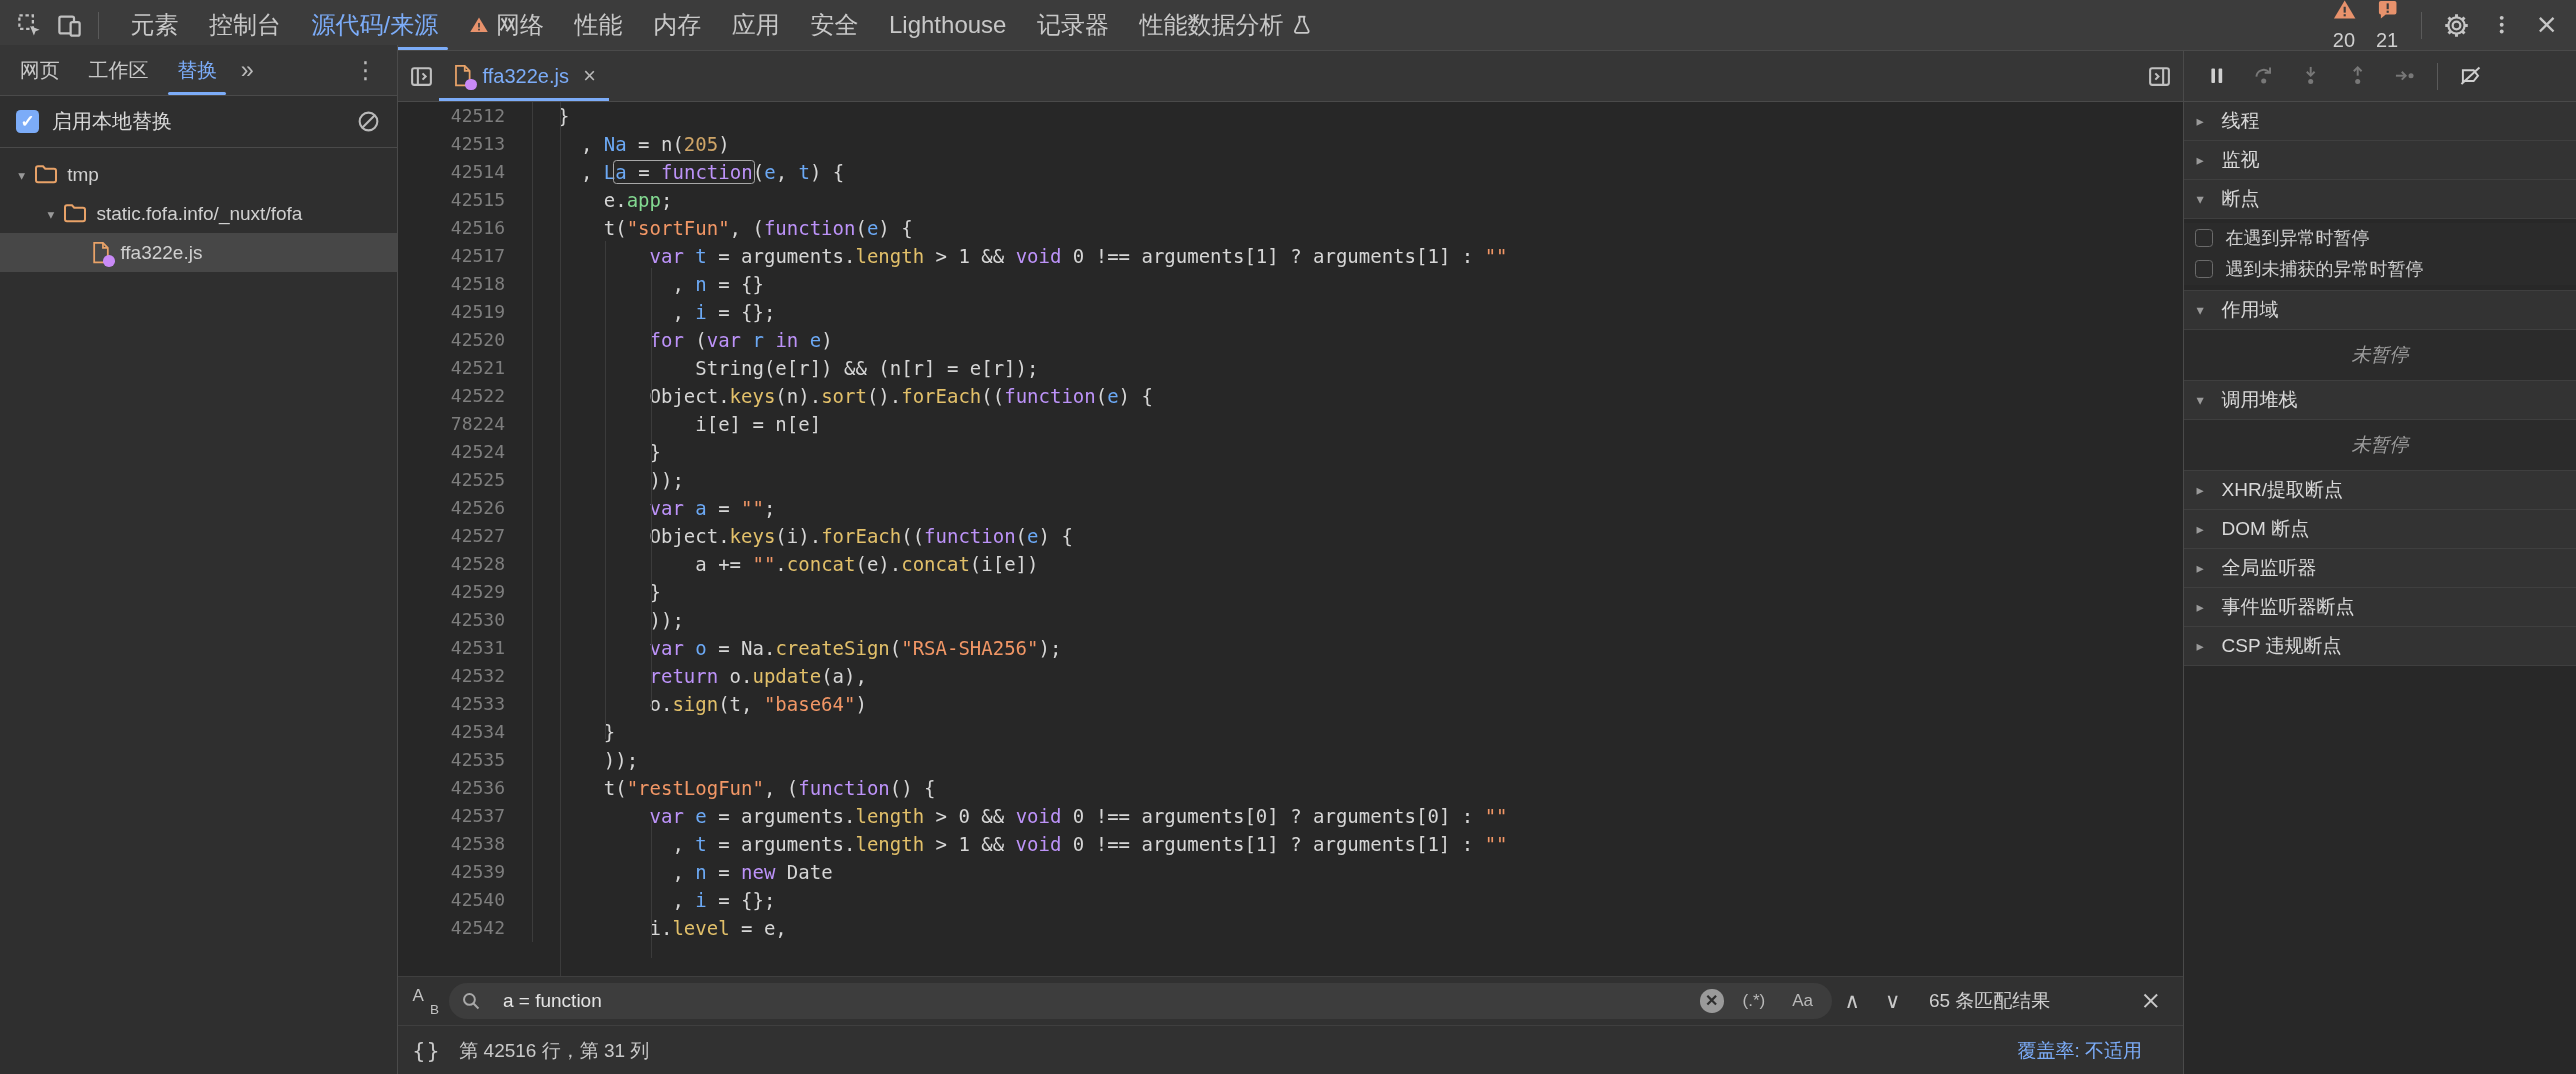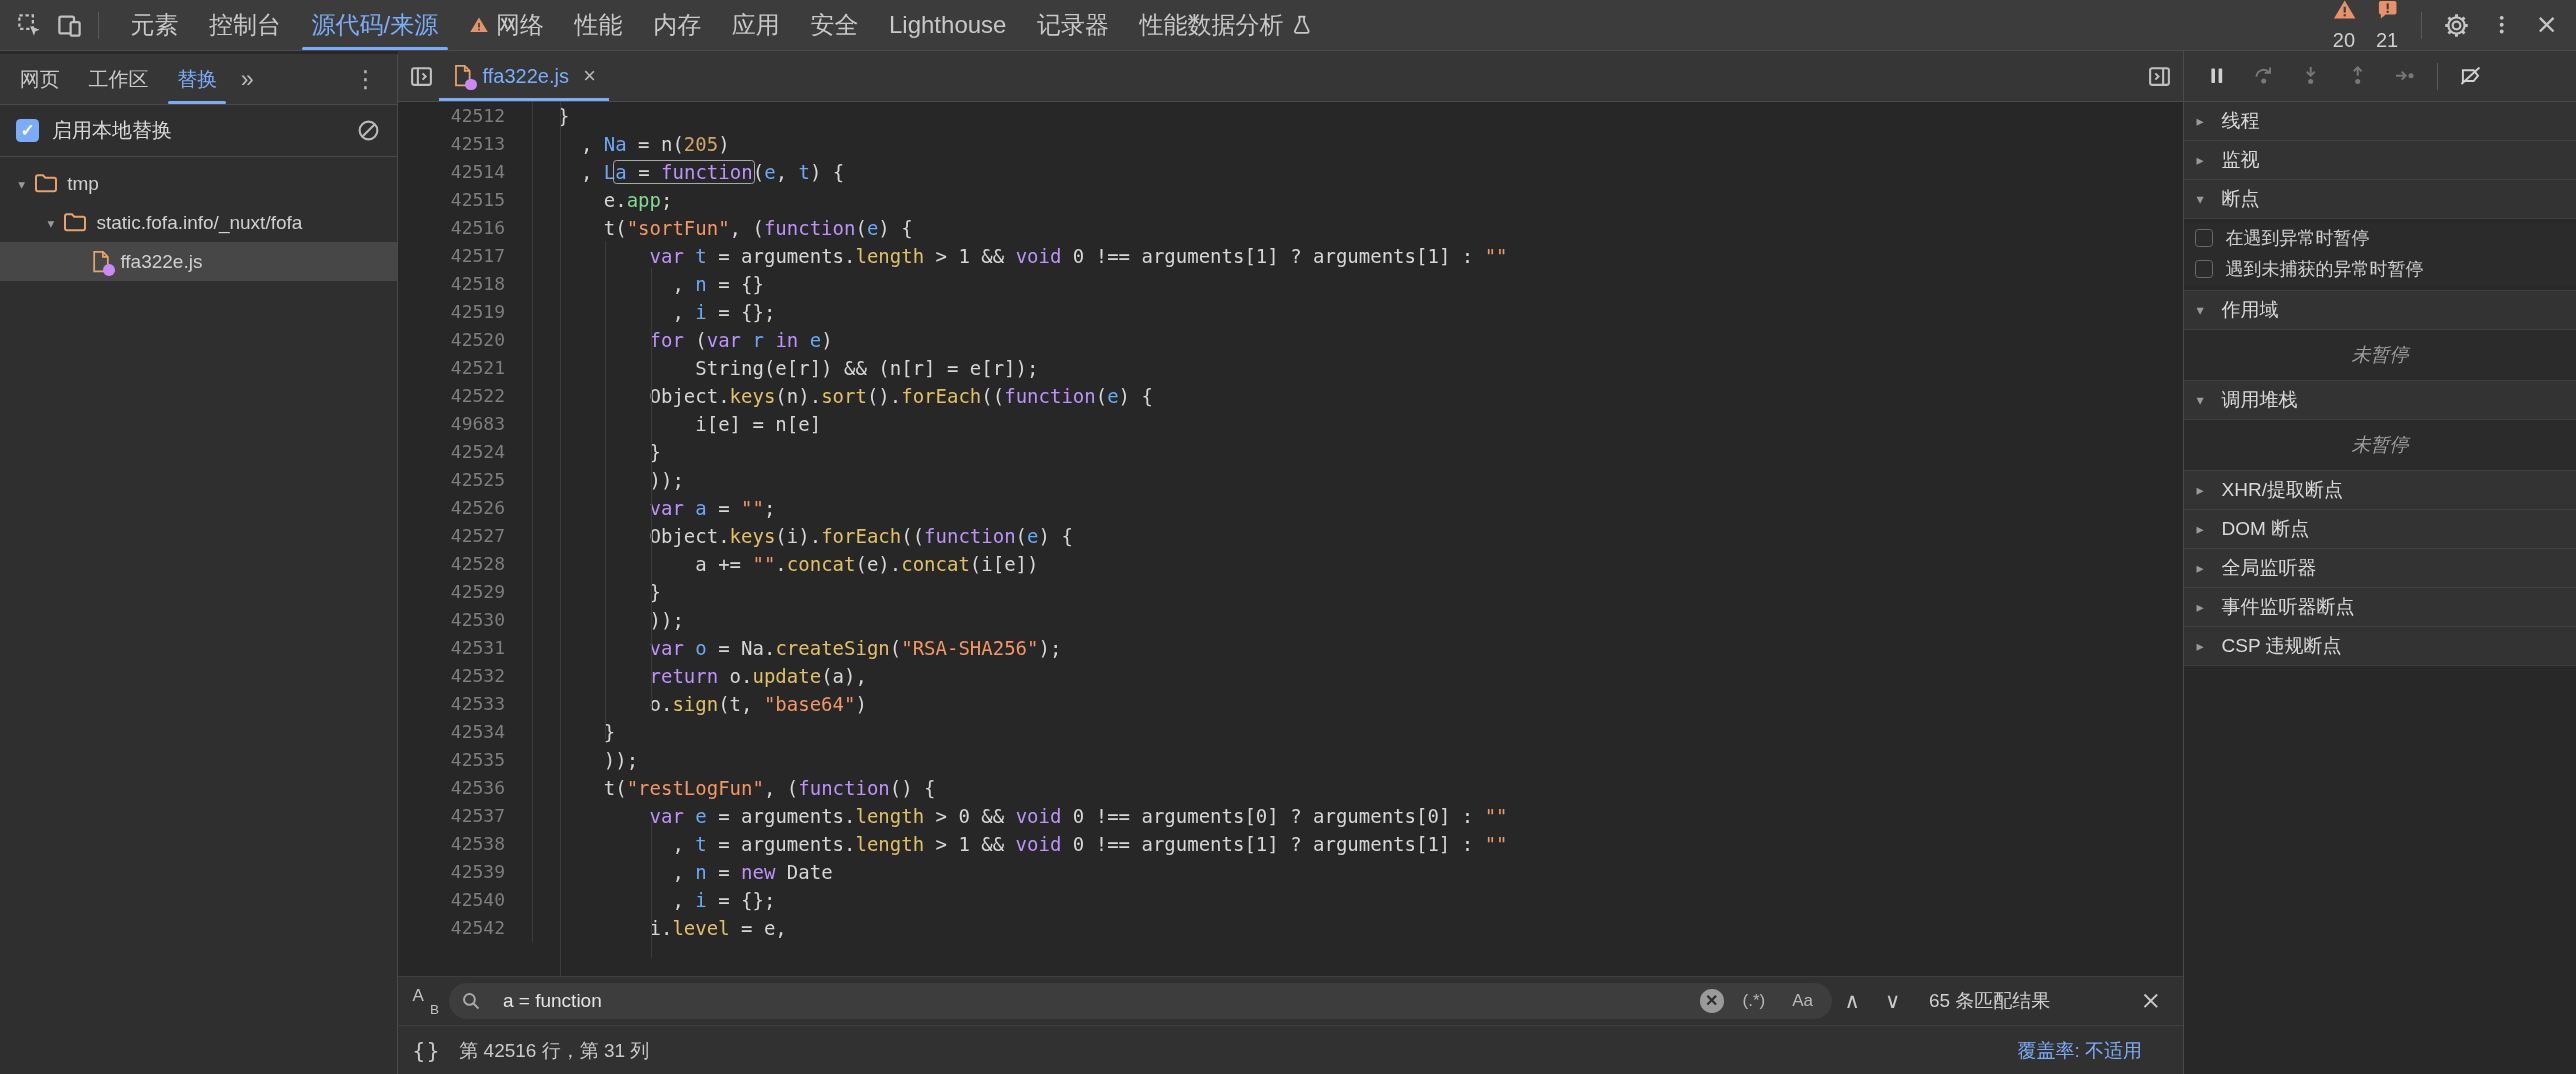--- a/index.html
+++ b/index.html
@@ -24,21 +24,21 @@
     border-bottom:0.9px solid var(--border);display:flex;align-items:center;padding:0 9px;}
   .topbar .icon-btn{width:40px;height:40px;display:flex;align-items:center;justify-content:center;border-radius:3.6px;flex:0 0 auto;}
   .vdiv{width:0.9px;height:27px;background:#5a5a5a;margin:0 9px;flex:0 0 auto;}
   .toptabs{display:flex;align-items:stretch;height:50px;margin-left:7.2px;}
   .toptab{position:relative;display:flex;align-items:center;gap:7.2px;padding:0 15.3px;font-size:24px;color:#c8c8c8;cursor:default;white-space:nowrap;}
   .toptab.active{color:var(--accent);}
   .toptab.active::after{content:"";position:absolute;left:5.4px;right:5.4px;bottom:0;height:2.7px;background:var(--accent);border-radius:1.8px;}
   .topbar-right{margin-left:auto;display:flex;align-items:center;gap:5.4px;}
   .badge{display:flex;align-items:flex-start;gap:7.2px;font-size:20px;color:#cfcfcf;padding:0 7.2px;flex-direction:column;}
   
-  .sidebar{position:absolute;left:0;top:54px;width:398px;bottom:0;background:var(--bg-side);border-right:0.9px solid var(--border);}
+  .sidebar{position:absolute;left:0;top:45px;width:398px;bottom:0;background:var(--bg-side);border-right:0.9px solid var(--border);}
   .side-tabs{height:51px;background:var(--bg-strip);border-bottom:0.9px solid var(--border);display:flex;align-items:stretch;padding:0 5.4px;}
   .side-tab{position:relative;display:flex;align-items:center;padding:0 14.4px;font-size:20px;color:#c8c8c8;}
   .side-tab.active{color:var(--accent);}
   .side-tab.active::after{content:"";position:absolute;left:5.4px;right:5.4px;bottom:0;height:2.7px;background:var(--accent);border-radius:1.8px;}
   .side-more{display:flex;align-items:center;font-size:23.4px;color:#b9b9b9;padding:0 9px;}
   .side-kebab{margin-left:auto;display:flex;align-items:center;font-size:23.4px;color:#b9b9b9;padding:0 14.4px;}
   .override-row{height:52px;display:flex;align-items:center;border-bottom:0.9px solid var(--border);padding:0 16px;}
   .checkbox{width:23.4px;height:23.4px;border-radius:4.5px;background:var(--accent);display:flex;align-items:center;justify-content:center;color:#fff;font-size:17px;font-weight:bold;flex:0 0 auto;}
   .override-row .lbl{margin-left:12.6px;font-size:20px;color:#d9d9d9;flex:1;}
   .tree{padding-top:7.2px;}
@@ -316,21 +316,21 @@
       <div class="line"><span class="ln">42513</span><span class="lc"><span class="tk-d">  , </span><span class="tk-v">Na</span><span class="tk-d"> = n(</span><span class="tk-n">205</span><span class="tk-d">)</span></span></div>
       <div class="line"><span class="ln">42514</span><span class="lc"><span class="tk-d">  , </span><span class="tk-v">L</span><span class="tk-box"><span class="tk-v">a</span><span class="tk-d"> = </span><span class="tk-k">function</span></span><span class="tk-d">(</span><span class="tk-v">e</span><span class="tk-d">, </span><span class="tk-v">t</span><span class="tk-d">) {</span></span></div>
       <div class="line"><span class="ln">42515</span><span class="lc"><span class="tk-d">    e.</span><span class="tk-g">app</span><span class="tk-d">;</span></span></div>
       <div class="line"><span class="ln">42516</span><span class="lc"><span class="tk-d">    t(</span><span class="tk-s">"sortFun"</span><span class="tk-d">, (</span><span class="tk-k">function</span><span class="tk-d">(</span><span class="tk-v">e</span><span class="tk-d">) {</span></span></div>
       <div class="line"><span class="ln">42517</span><span class="lc"><span class="tk-d">        </span><span class="tk-k">var</span><span class="tk-d"> </span><span class="tk-v">t</span><span class="tk-d"> = arguments.</span><span class="tk-p">length</span><span class="tk-d"> &gt; 1 &amp;&amp; </span><span class="tk-k">void</span><span class="tk-d"> 0 !== arguments[1] ? arguments[1] : </span><span class="tk-s">""</span></span></div>
       <div class="line"><span class="ln">42518</span><span class="lc"><span class="tk-d">          , </span><span class="tk-v">n</span><span class="tk-d"> = {}</span></span></div>
       <div class="line"><span class="ln">42519</span><span class="lc"><span class="tk-d">          , </span><span class="tk-v">i</span><span class="tk-d"> = {};</span></span></div>
       <div class="line"><span class="ln">42520</span><span class="lc"><span class="tk-d">        </span><span class="tk-k">for</span><span class="tk-d"> (</span><span class="tk-k">var</span><span class="tk-d"> </span><span class="tk-v">r</span><span class="tk-d"> </span><span class="tk-k">in</span><span class="tk-d"> </span><span class="tk-v">e</span><span class="tk-d">)</span></span></div>
       <div class="line"><span class="ln">42521</span><span class="lc"><span class="tk-d">            String(e[r]) &amp;&amp; (n[r] = e[r]);</span></span></div>
       <div class="line"><span class="ln">42522</span><span class="lc"><span class="tk-d">        Object.</span><span class="tk-p">keys</span><span class="tk-d">(n).</span><span class="tk-p">sort</span><span class="tk-d">().</span><span class="tk-p">forEach</span><span class="tk-d">((</span><span class="tk-k">function</span><span class="tk-d">(</span><span class="tk-v">e</span><span class="tk-d">) {</span></span></div>
-      <div class="line"><span class="ln">49683</span><span class="lc"><span class="tk-d">            i[e] = n[e]</span></span></div>
+      <div class="line"><span class="ln">78224</span><span class="lc"><span class="tk-d">            i[e] = n[e]</span></span></div>
       <div class="line"><span class="ln">42524</span><span class="lc"><span class="tk-d">        }</span></span></div>
       <div class="line"><span class="ln">42525</span><span class="lc"><span class="tk-d">        ));</span></span></div>
       <div class="line"><span class="ln">42526</span><span class="lc"><span class="tk-d">        </span><span class="tk-k">var</span><span class="tk-d"> </span><span class="tk-v">a</span><span class="tk-d"> = </span><span class="tk-s">""</span><span class="tk-d">;</span></span></div>
       <div class="line"><span class="ln">42527</span><span class="lc"><span class="tk-d">        Object.</span><span class="tk-p">keys</span><span class="tk-d">(i).</span><span class="tk-p">forEach</span><span class="tk-d">((</span><span class="tk-k">function</span><span class="tk-d">(</span><span class="tk-v">e</span><span class="tk-d">) {</span></span></div>
       <div class="line"><span class="ln">42528</span><span class="lc"><span class="tk-d">            a += </span><span class="tk-s">""</span><span class="tk-d">.</span><span class="tk-p">concat</span><span class="tk-d">(e).</span><span class="tk-p">concat</span><span class="tk-d">(i[e])</span></span></div>
       <div class="line"><span class="ln">42529</span><span class="lc"><span class="tk-d">        }</span></span></div>
       <div class="line"><span class="ln">42530</span><span class="lc"><span class="tk-d">        ));</span></span></div>
       <div class="line"><span class="ln">42531</span><span class="lc"><span class="tk-d">        </span><span class="tk-k">var</span><span class="tk-d"> </span><span class="tk-v">o</span><span class="tk-d"> = Na.</span><span class="tk-p">createSign</span><span class="tk-d">(</span><span class="tk-s">"RSA-SHA256"</span><span class="tk-d">);</span></span></div>
       <div class="line"><span class="ln">42532</span><span class="lc"><span class="tk-d">        </span><span class="tk-k">return</span><span class="tk-d"> o.</span><span class="tk-p">update</span><span class="tk-d">(a),</span></span></div>
       <div class="line"><span class="ln">42533</span><span class="lc"><span class="tk-d">        o.</span><span class="tk-p">sign</span><span class="tk-d">(t, </span><span class="tk-s">"base64"</span><span class="tk-d">)</span></span></div>

